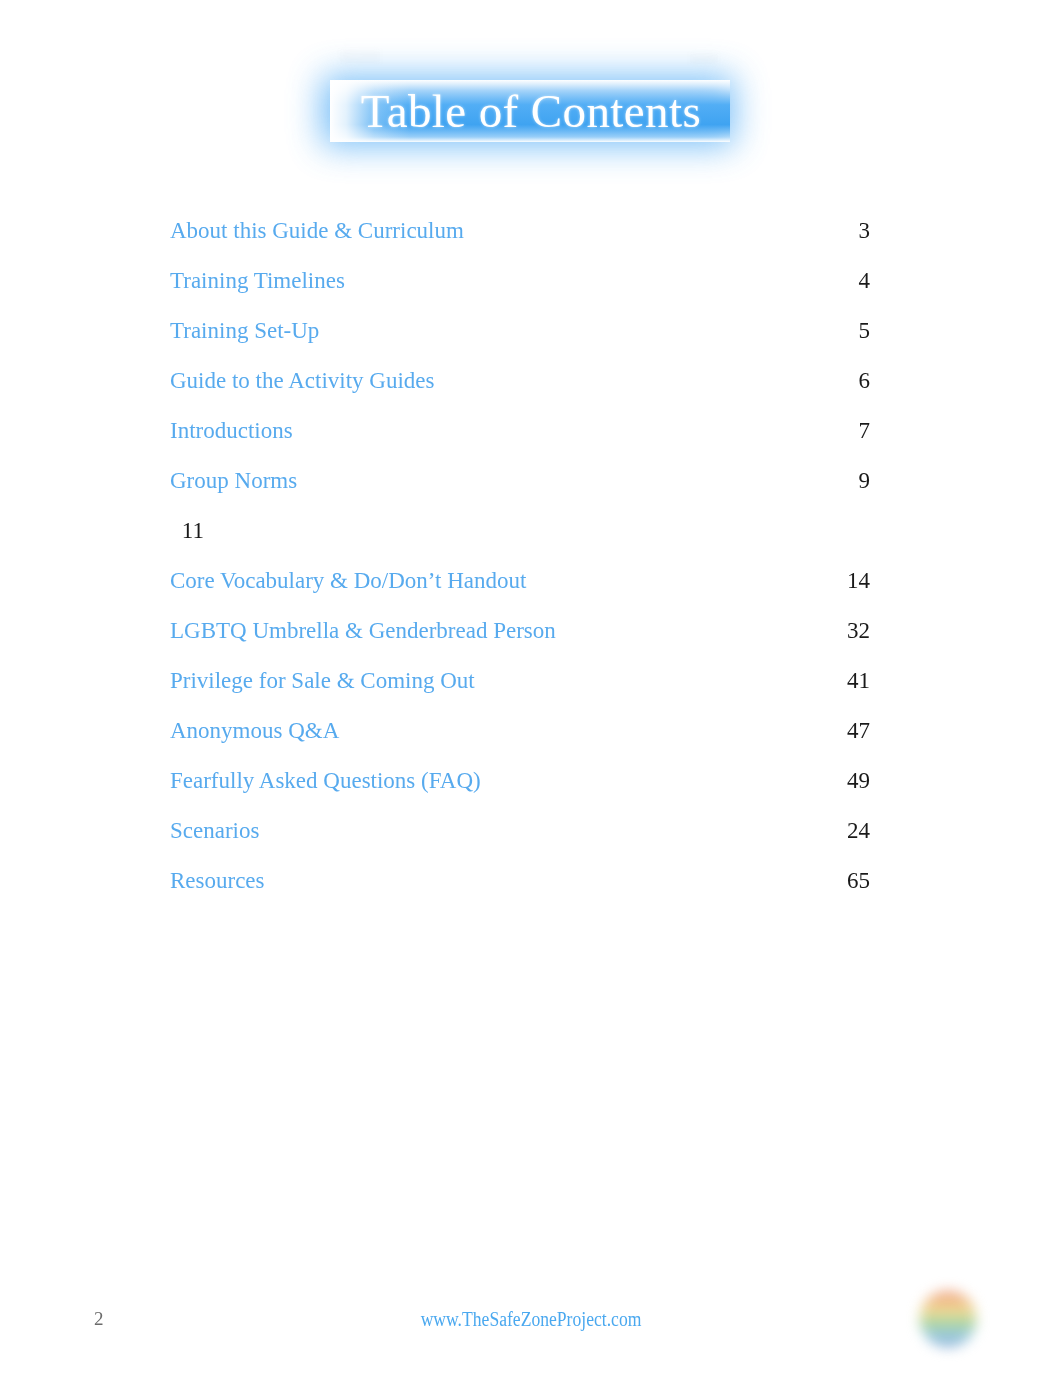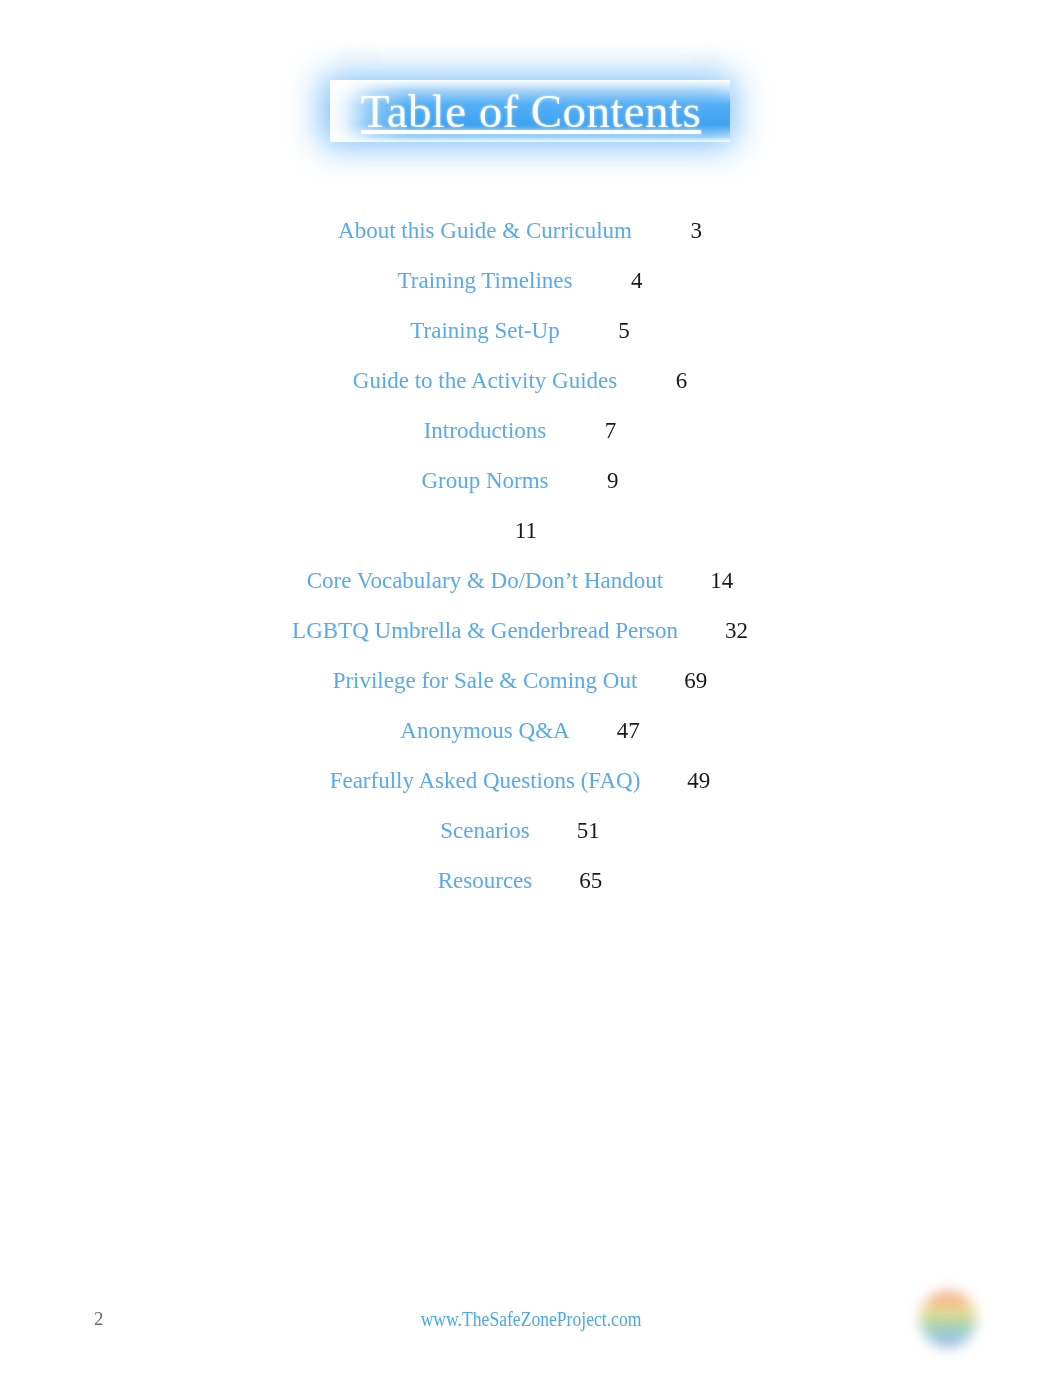--- a/index.html
+++ b/index.html
@@ -93,34 +93,33 @@
     right: 0;
     top: 14px;
     height: 62px;
     line-height: 62px;
     text-align: center;
     color: #ffffff;
     font-size: 47px;
     letter-spacing: .4px;
     text-shadow: 0 0 3px rgba(255,255,255,.55);
     white-space: nowrap;
-    text-decoration: underline;
   }
 
   
   .toc {
     position: absolute;
     left: 170px;
     top: 218px;
     width: 700px;
   }
   .toc-row {
     display: flex;
     align-items: baseline;
-    justify-content: center;
+    justify-content: space-between;
     height: 50px;
     gap: 36px;
   }
   .toc-title {
     color: #57aaee;
     font-size: 23px;
     white-space: nowrap;
   }
   .toc-page {
     color: #1a1a1a;
@@ -221,33 +220,33 @@
       <div class="toc-row">
         <span class="toc-title">Core Vocabulary &amp; Do/Don’t Handout</span>
         <span class="toc-page">14</span>
       </div>
       <div class="toc-row">
         <span class="toc-title">LGBTQ Umbrella &amp; Genderbread Person</span>
         <span class="toc-page">32</span>
       </div>
       <div class="toc-row">
         <span class="toc-title">Privilege for Sale &amp; Coming Out</span>
-        <span class="toc-page">69</span>
+        <span class="toc-page">41</span>
       </div>
       <div class="toc-row">
         <span class="toc-title">Anonymous Q&amp;A</span>
         <span class="toc-page">47</span>
       </div>
       <div class="toc-row">
         <span class="toc-title">Fearfully Asked Questions (FAQ)</span>
         <span class="toc-page">49</span>
       </div>
       <div class="toc-row">
         <span class="toc-title">Scenarios</span>
-        <span class="toc-page">51</span>
+        <span class="toc-page">24</span>
       </div>
       <div class="toc-row">
         <span class="toc-title">Resources</span>
         <span class="toc-page">65</span>
       </div>
     </div>
 
   <div class="footer-pageno">2</div>
   <div class="footer-url">www.TheSafeZoneProject.com</div>
 

